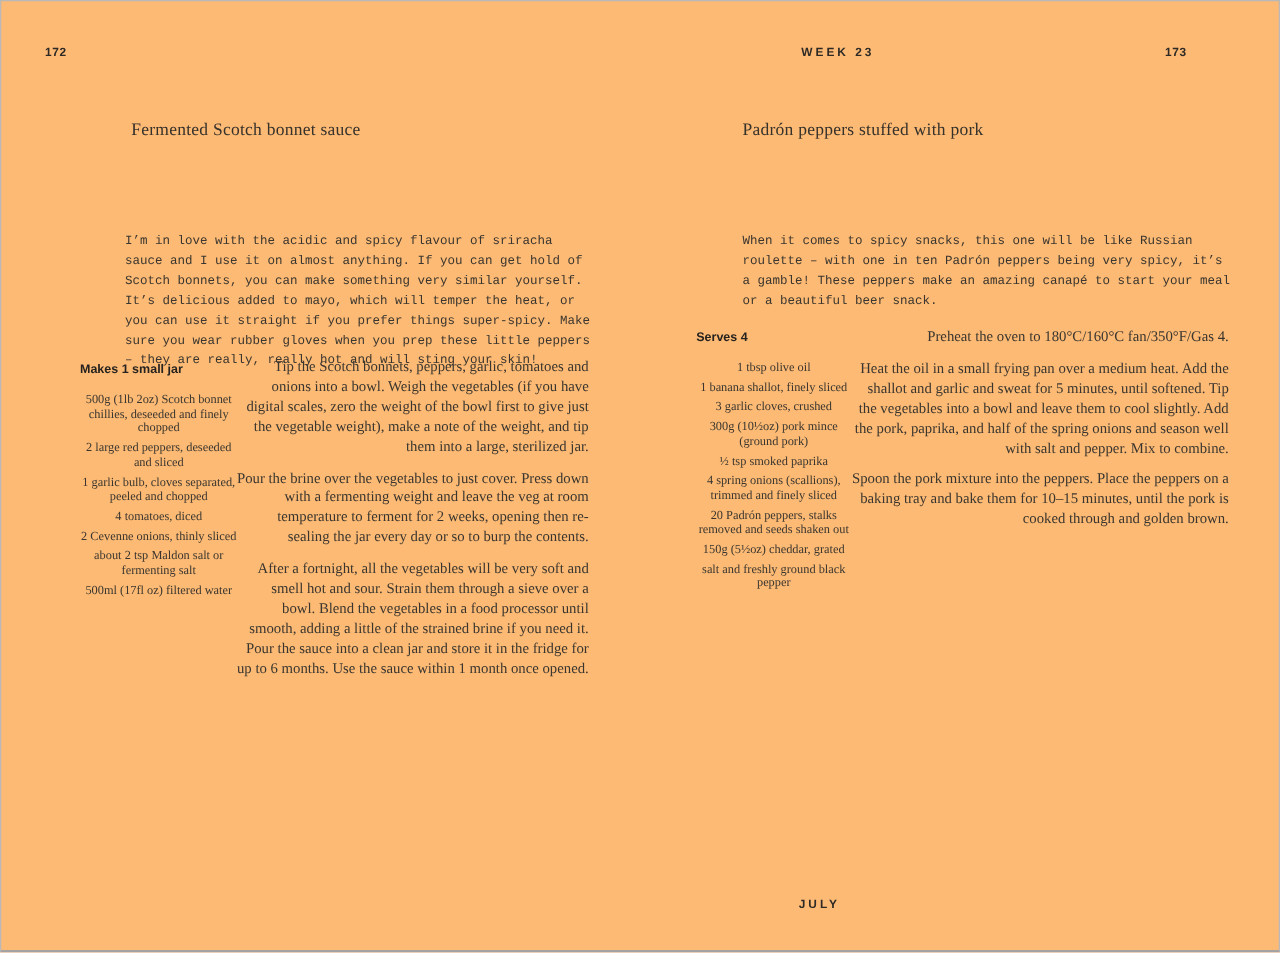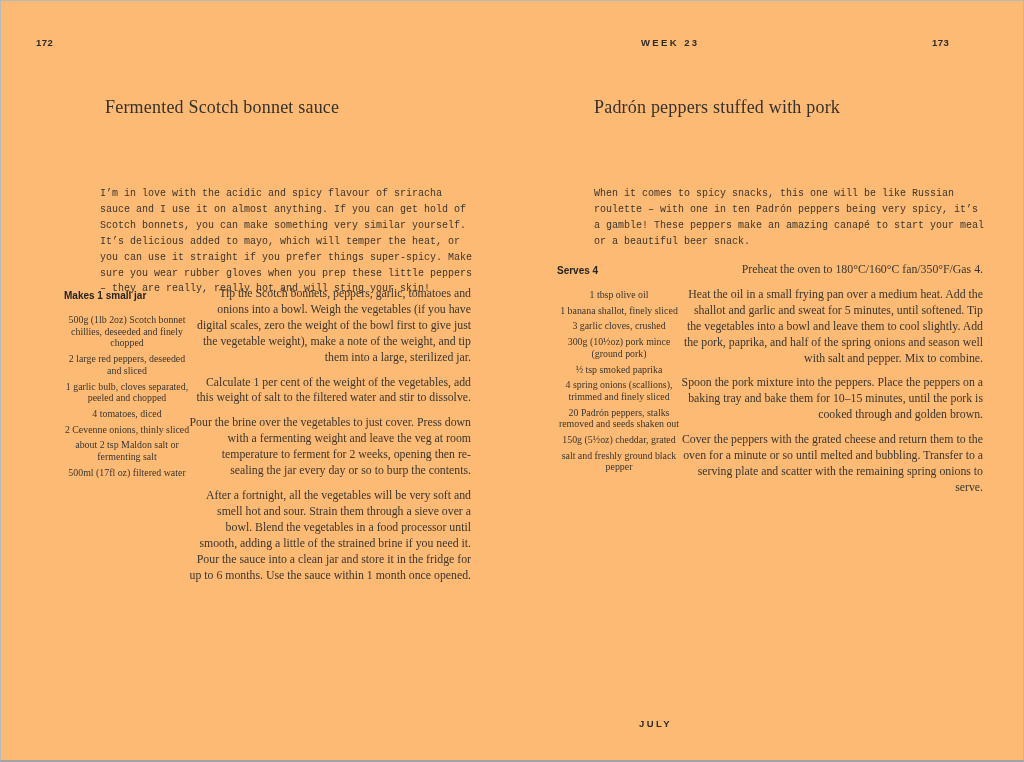--- a/index.html
+++ b/index.html
@@ -24,21 +24,21 @@
   }
   .pageno-left  { left: 35px;  top: 36px; letter-spacing: 0.5px; }
   .running-head { left: 640px; top: 36px; letter-spacing: 2.4px; }
   .pageno-right { left: 931px; top: 36px; letter-spacing: 0.5px; }
   .footer-month { left: 638px; top: 717px; letter-spacing: 2.4px; }
 
   .title {
     position: absolute;
     margin: 0;
     font-weight: normal;
-    font-size: 18px;
+    font-size: 14px;
     letter-spacing: 0.2px;
     color: #35312b;
   }
   .title-left  { left: 104px; top: 96px; }
   .title-right { left: 593px; top: 96px; }
 
   .intro {
     position: absolute;
     margin: 0;
     font-size: 10px;
@@ -92,21 +92,20 @@
     <p class="ing">2 large red peppers, deseeded and sliced</p>
     <p class="ing">1 garlic bulb, cloves separated, peeled and chopped</p>
     <p class="ing">4 tomatoes, diced</p>
     <p class="ing">2 Cevenne onions, thinly sliced</p>
     <p class="ing">about 2 tsp Maldon salt or fermenting salt</p>
     <p class="ing">500ml (17fl oz) filtered water</p>
   </aside>
 
   <div class="method method-left">
     <p>Tip the Scotch bonnets, peppers, garlic, tomatoes and onions into a bowl. Weigh the vegetables (if you have digital scales, zero the weight of the bowl first to give just the vegetable weight), make a note of the weight, and tip them into a large, sterilized jar.</p>
-    <p>Calculate 1 per cent of the weight of the vegetables, add this weight of salt to the filtered water and stir to dissolve.</p>
     <p>Pour the brine over the vegetables to just cover. Press down with a fermenting weight and leave the veg at room temperature to ferment for 2 weeks, opening then re-sealing the jar every day or so to burp the contents.</p>
     <p>After a fortnight, all the vegetables will be very soft and smell hot and sour. Strain them through a sieve over a bowl. Blend the vegetables in a food processor until smooth, adding a little of the strained brine if you need it. Pour the sauce into a clean jar and store it in the fridge for up to 6 months. Use the sauce within 1 month once opened.</p>
   </div>
 
   <h1 class="title title-right">Padrón peppers stuffed with pork</h1>
   <p class="intro intro-right">When it comes to spicy snacks, this one will be like Russian roulette – with one in ten Padrón peppers being very spicy, it’s a gamble! These peppers make an amazing canapé to start your meal or a beautiful beer snack.</p>
 
   <aside class="ingredients ingredients-right">
     <h2 class="yield">Serves 4</h2>
     <p class="ing">1 tbsp olive oil</p>
@@ -117,18 +116,17 @@
     <p class="ing">4 spring onions (scallions), trimmed and finely sliced</p>
     <p class="ing">20 Padrón peppers, stalks removed and seeds shaken out</p>
     <p class="ing">150g (5½oz) cheddar, grated</p>
     <p class="ing">salt and freshly ground black pepper</p>
   </aside>
 
   <div class="method method-right">
     <p>Preheat the oven to 180°C/160°C fan/350°F/Gas 4.</p>
     <p>Heat the oil in a small frying pan over a medium heat. Add the shallot and garlic and sweat for 5 minutes, until softened. Tip the vegetables into a bowl and leave them to cool slightly. Add the pork, paprika, and half of the spring onions and season well with salt and pepper. Mix to combine.</p>
     <p>Spoon the pork mixture into the peppers. Place the peppers on a baking tray and bake them for 10–15 minutes, until the pork is cooked through and golden brown.</p>
-    <p>Cover the peppers with the grated cheese and return them to the oven for a minute or so until melted and bubbling. Transfer to a serving plate and scatter with the remaining spring onions to serve.</p>
   </div>
 
   <div class="meta footer-month">JULY</div>
 
 </div>
 
 </body></html>

